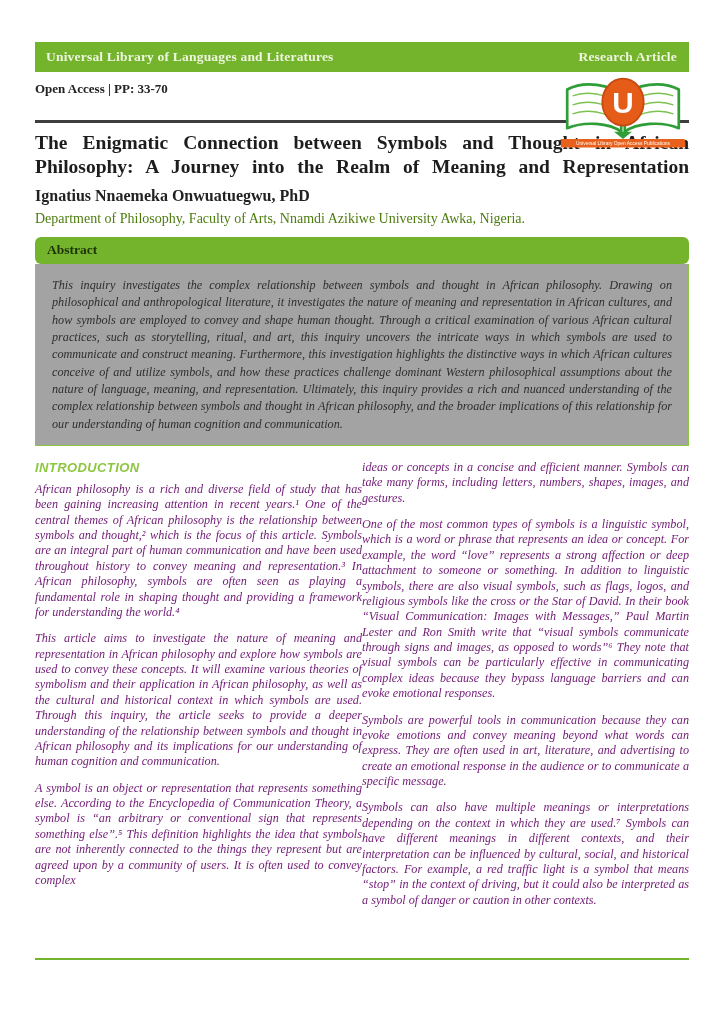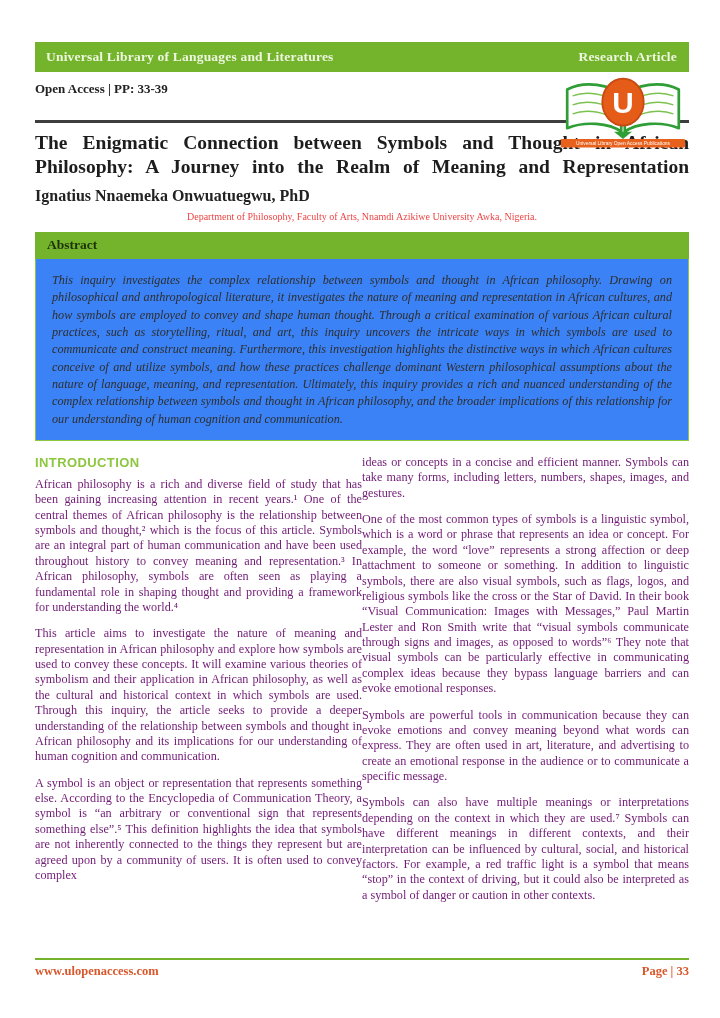--- a/index.html
+++ b/index.html
@@ -33,43 +33,43 @@
 
   
   .rule-dark { margin-top:23px; height:3px; background:#3e3e3e; }
   .paper-title {
     margin-top:8px;
     font-size:19.5px; font-weight:bold; color:#1d1d1d;
     line-height:1.23;
     text-align:justify; text-align-last:justify;
   }
   .author { margin-top:8px; font-size:16px; font-weight:bold; color:#222; }
-  .affiliation { margin-top:6px; font-size:10px; color:#ef4444;text-align:center; }
+  .affiliation { margin-top:6px; font-size:14px; color:#4d7c0f; }
 
   
   .abstract-bar {
     margin-top:10px; height:27px; background:#74b42c;
-    display:flex; align-items:center; padding-left:12px;
+    display:flex; align-items:center; padding-left:12px;border-radius:6px;
   }
   .abstract-bar span { font-size:13.5px; font-weight:bold; color:#1d3208; }
   .abstract-box {
     border:1.5px solid #8cc63f; border-top:none;
-    background:#3b82f6;
+    background:#a3a3a3;
     padding:13px 16px 12px 16px;
   }
   .abstract-text {
     font-style:italic; font-size:12.2px; line-height:1.42;
     text-align:justify; color:#2e2e2e;
   }
   .keywords { margin-top:9px; font-size:12.2px; color:#2e2e2e; }
   .keywords .kw-label { font-weight:bold; font-style:normal; }
   .keywords .kw-text { font-style:italic; }
 
   
-  .columns { display:flex; gap:0; margin-top:14px; }
+  .columns { display:flex; gap:0; margin-top:14px;font-style:italic; }
   .col { flex:1; }
   .sec-heading {
     font-family:"Liberation Sans", sans-serif;
     font-size:13px; font-weight:bold; color:#8dc63f;
     letter-spacing:.4px; margin:0 0 7px 0;
   }
   .col p.body-para {
     font-size:12.2px; line-height:1.26; text-align:justify;
     color:#701a75; margin-bottom:11px;
   }
@@ -87,21 +87,21 @@
 <body>
 
 <div class="page">
   <div class="content">
 
     <div class="journal-bar">
       <span class="jtitle">Universal Library of Languages and Literatures</span>
       <span class="jtype">Research Article</span>
     </div>
 
-    <div class="meta-line2">Open Access | PP: 33-39</div>
+    <div class="meta-line2">Open Access | PP: 33-70</div>
 
     <div class="rule-dark"></div>
 
     <h1 class="paper-title">The Enigmatic Connection between Symbols and Thought in African Philosophy: A Journey into the Realm of Meaning and Representation</h1>
     <div class="author">Ignatius Nnaemeka Onwuatuegwu, PhD</div>
     <div class="affiliation">Department of Philosophy, Faculty of Arts, Nnamdi Azikiwe University Awka, Nigeria.</div>
 
     <div class="abstract-bar">
       <span>Abstract</span>
     </div>
@@ -145,18 +145,14 @@
       <ellipse cx="71" cy="29" rx="23" ry="26" fill="#e55c18" stroke="#c8490f" stroke-width="2"></ellipse>
       <text x="71" y="41" text-anchor="middle" font-family="Liberation Sans, sans-serif" font-size="33" font-weight="bold" fill="#ffffff">U</text>
 
       <rect x="2" y="70" width="138" height="9.5" rx="1.5" fill="#e8611c"></rect>
       <text x="71" y="77" text-anchor="middle" font-family="Liberation Sans, sans-serif" font-size="5.4" fill="#ffffff">Universal Library Open Access Publications</text>
     </svg>
   </div>
 
   <div class="footer">
     <div class="rule-green"></div>
-    <div class="footer-row">
-      <a href="#" class="site">www.ulopenaccess.com</a>
-      <span class="pageno">Page | 33</span>
-    </div>
   </div>
 </div>
 
 </body></html>

